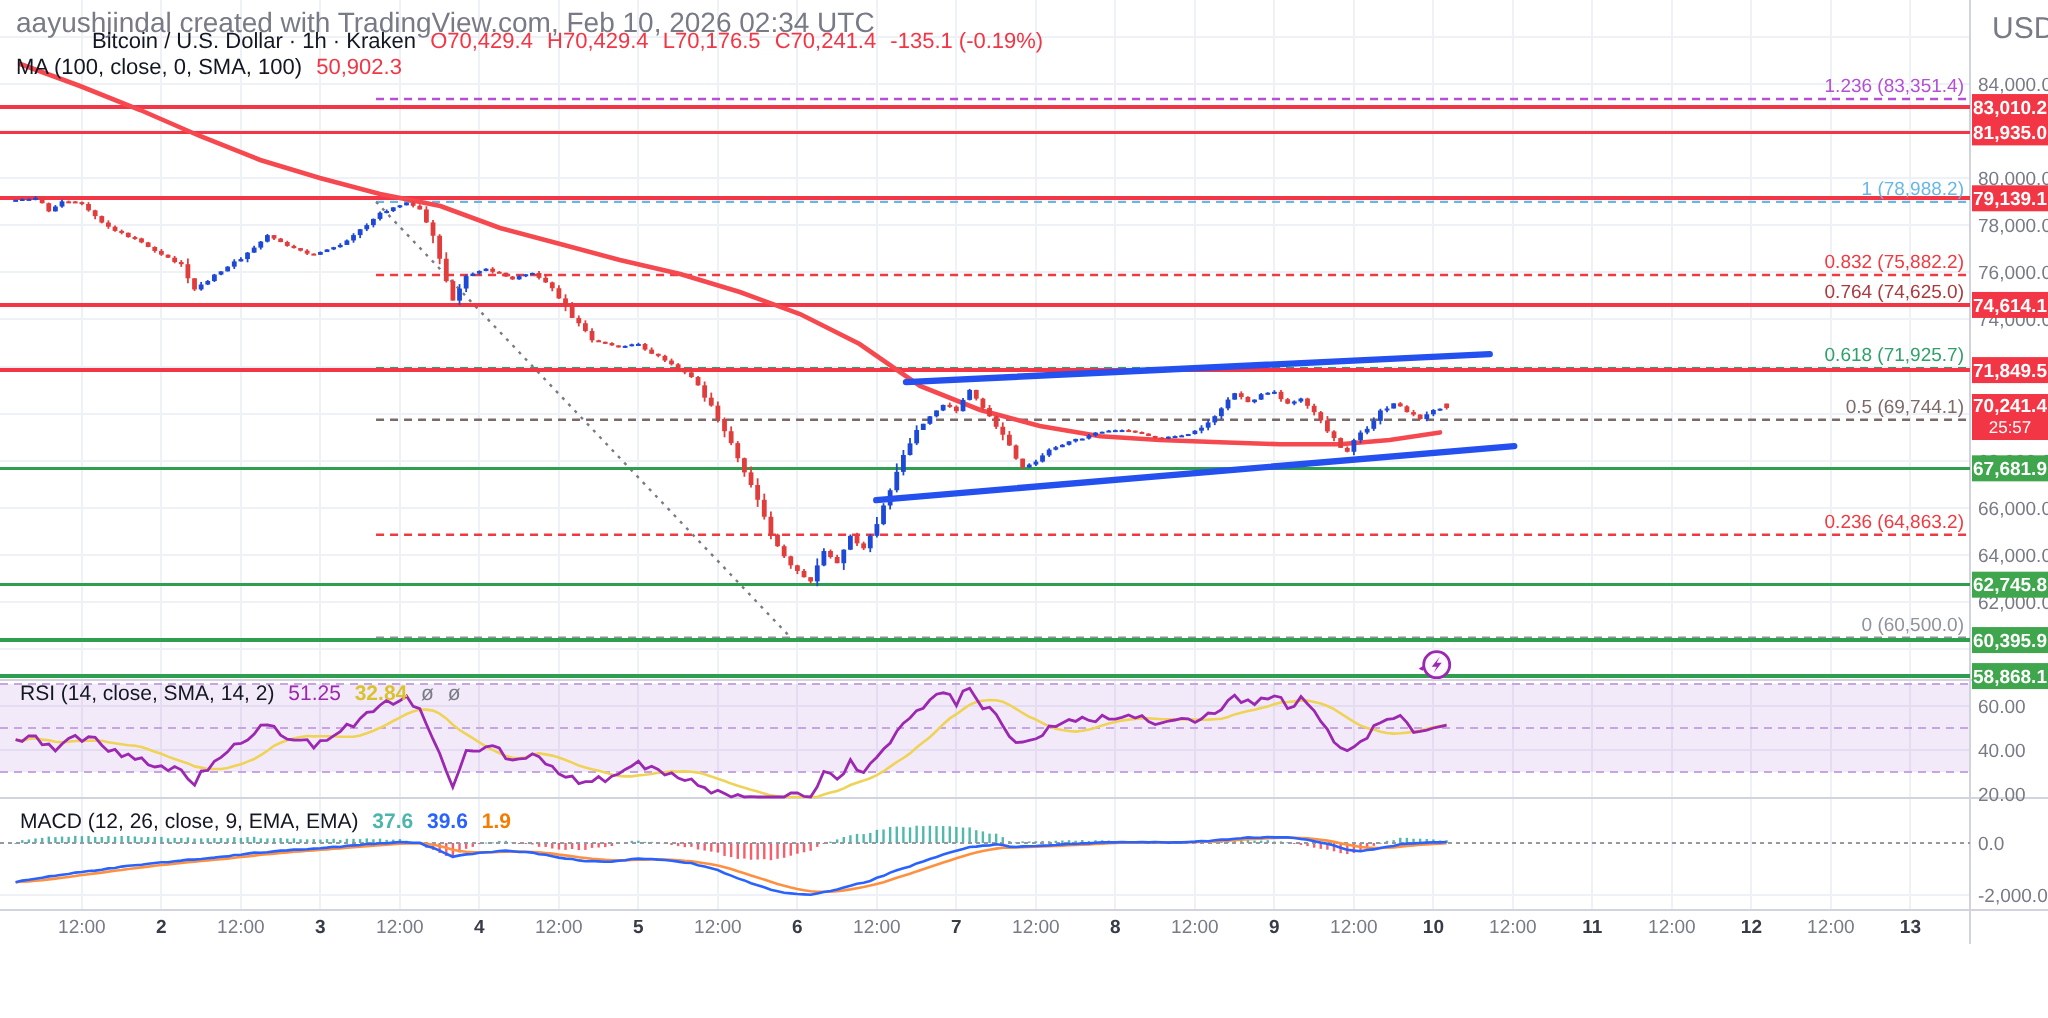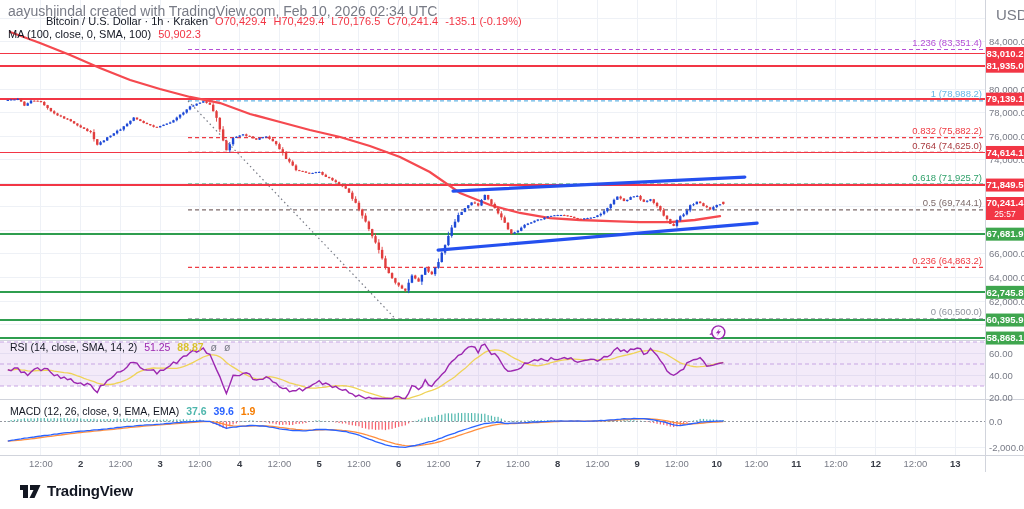--- a/index.html
+++ b/index.html
@@ -861,33 +861,24 @@
     <span class="red-val">C70,241.4</span>
     <span class="red-val">-135.1 (-0.19%)</span>
   </div>
   <div class="legend-row" style="top:28px;">
     <span>MA (100, close, 0, SMA, 100)</span>
     <span class="red-val">50,902.3</span>
   </div>
   <div class="legend-row" style="top:341px;left:10px;font-size:10.5px;">
     <span>RSI (14, close, SMA, 14, 2)</span>
     <span class="rsi-val">51.25</span>
-    <span class="rsi-sma">88.87</span>
+    <span class="rsi-sma">32.84</span>
     <span class="gray-val">ø</span>
     <span class="gray-val">ø</span>
   </div>
   <div class="legend-row" style="top:405px;left:10px;font-size:10.5px;">
     <span>MACD (12, 26, close, 9, EMA, EMA)</span>
     <span class="macd-hist">37.6</span>
     <span class="macd-main">39.6</span>
     <span class="macd-sig">1.9</span>
   </div>
 
-  <div class="footer">
-    <div class="logo">
-      <svg width="22" height="18" viewBox="0 0 22 18">
-        <polygon points="0,3 8,3 8,16 3,16 3,8 0,8" fill="#131722"></polygon>
-        <polygon points="10,3 20.5,3 14.5,16 9.5,16 13.5,8 10,8" fill="#131722"></polygon>
-      </svg>
-      <span class="logo-text">TradingView</span>
-    </div>
-  </div>
 </div>
 
 </body></html>

